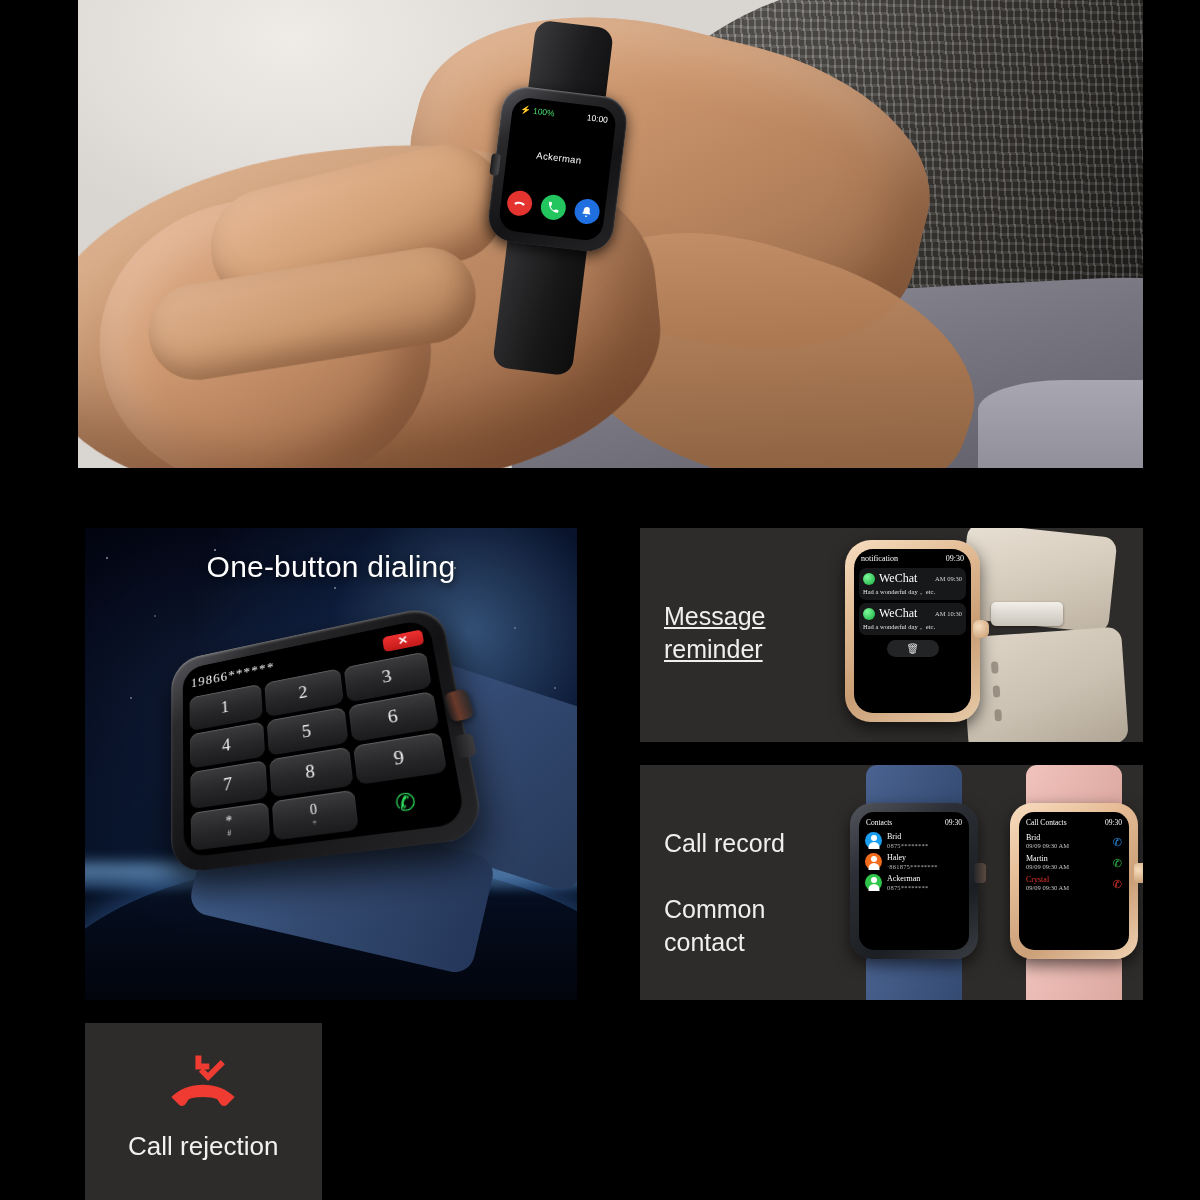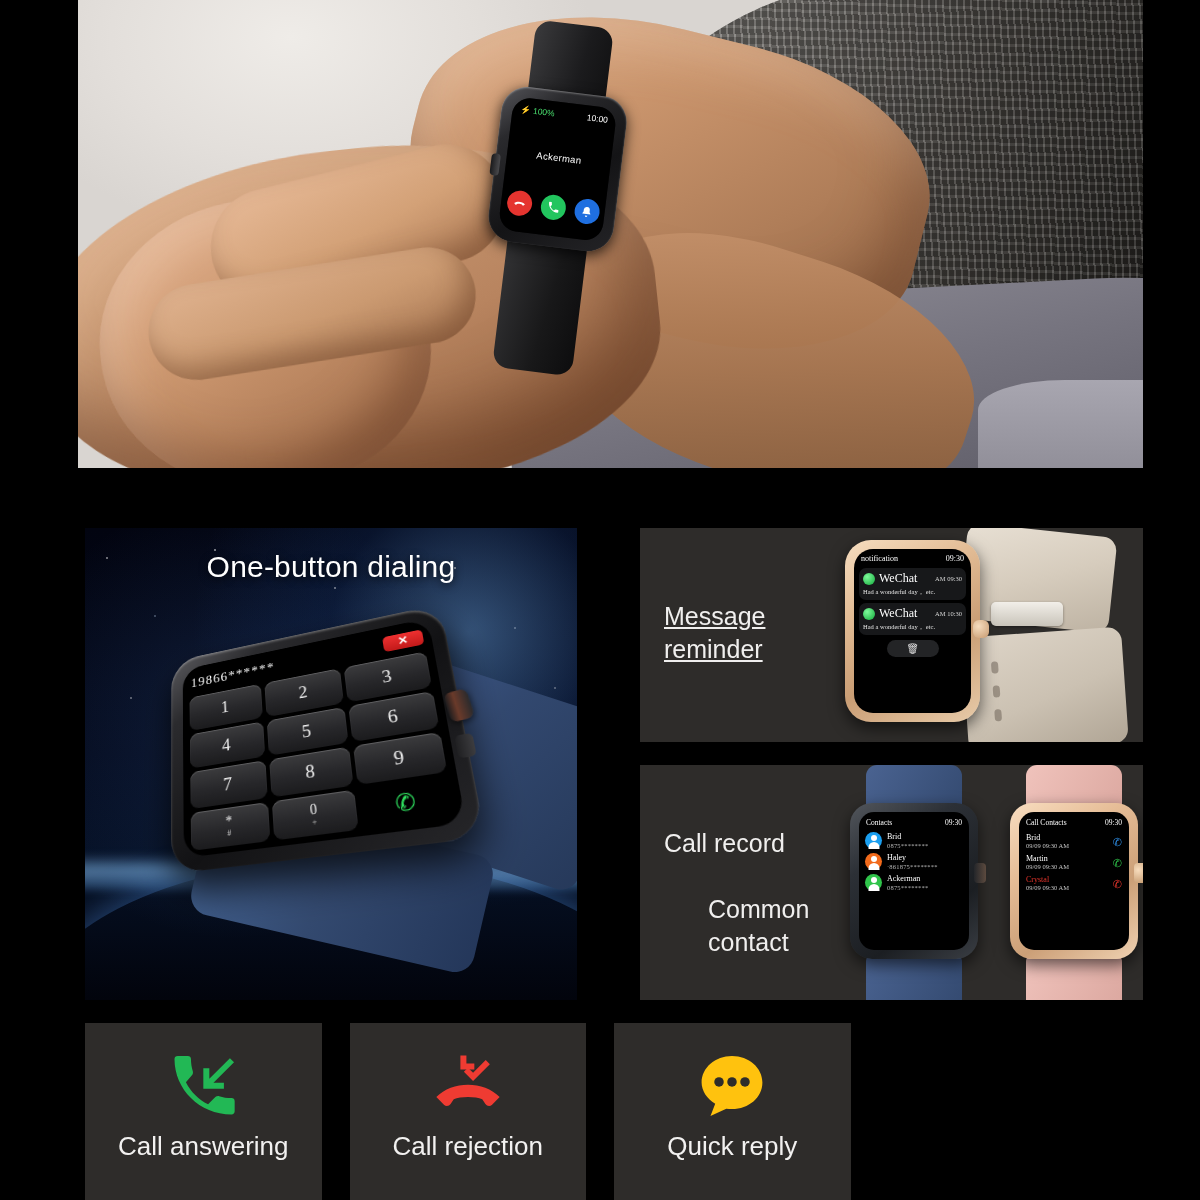--- a/index.html
+++ b/index.html
@@ -130,21 +130,21 @@
   .dw-btn2{position:absolute;left:290px;top:140px;width:16px;height:22px;border-radius:5px;
     background:linear-gradient(90deg,#202022,#3c3c3f);}
 
   
   .panel{position:absolute;background:#2e2c2a;overflow:hidden;}
   .p-msg{left:640px;top:528px;width:503px;height:214px;}
   .p-call{left:640px;top:765px;width:503px;height:235px;}
   .p-label{position:absolute;color:#f0efee;font-size:25px;line-height:1.32;}
   .p-label.msg{left:24px;top:72px;text-decoration:underline;}
   .p-label.cr{left:24px;top:62px;}
-  .p-label.cc{left:24px;top:128px;margin-left:44px;}
+  .p-label.cc{left:24px;top:128px;}
 
   
   .mw{position:absolute;left:205px;top:8px;width:290px;height:200px;}
   .mw-strapTop{position:absolute;left:118px;top:-6px;width:150px;height:96px;border-radius:14px;
     background:linear-gradient(160deg,#e8e0d4 0%,#d6ccbd 50%,#bdb2a2 100%);transform:rotate(6deg);}
   .mw-strapBot{position:absolute;left:120px;top:96px;width:160px;height:116px;border-radius:14px;
     background:linear-gradient(160deg,#ded5c8 0%,#cbc1b2 55%,#b0a595 100%);transform:rotate(-4deg);}
   .mw-hole{position:absolute;width:7px;height:12px;border-radius:4px;background:rgba(90,80,68,.45);}
   .mw-buckle{position:absolute;left:146px;top:66px;width:72px;height:24px;border-radius:5px;
     background:linear-gradient(180deg,#f2efe9,#c9c4ba);box-shadow:0 1px 3px rgba(0,0,0,.4);}
@@ -442,42 +442,22 @@
         </div>
       </div>
       <div class="cw-crown"></div>
     </div>
   </div>
 
   <div class="tiles" id="tiles">
       <div class="tile">
         <div class="tile-ic">
           <svg width="76" height="76" viewBox="0 0 24 24">
-            <path d="M6.6 10.8c1.5 3 4 5.5 7 7l2.3-2.3c.3-.3.8-.4 1.2-.3 1.2.4 2.5.6 3.9.6.6 0 1 .4 1 1V20c0 .6-.4 1-1 1C10.9 21 3 13.1 3 3.5c0-.6.4-1 1-1h3.2c.6 0 1 .4 1 1 0 1.3.2 2.6.6 3.9.1.4 0 .9-.3 1.2l-1.9 2.2z" fill="#22b855"></path>
-            <path d="M20.5 3.2L14 9.7V6.4h-1.9v6.5h6.5V11h-3.3l6.5-6.5-1.3-1.3z" fill="#22b855"></path>
-          </svg>
-        </div>
-        <div class="tile-lb">Call answering</div>
-      </div>
-      <div class="tile">
-        <div class="tile-ic">
-          <svg width="76" height="76" viewBox="0 0 24 24">
             <path d="M2 15.5c5-5.2 15-5.2 20 0l-2.4 2.4c-.6.6-1.6.5-2.1-.2l-1-1.5c-2.1-1-6.9-1-9 0l-1 1.5c-.5.7-1.5.8-2.1.2L2 15.5z" fill="#ef3b32"></path>
             <path d="M13.6 10.4L10.7 7.5l1.3-1.3 1.6 1.6 4-4 1.3 1.3-5.3 5.3z" fill="#ef3b32"></path>
             <path d="M10.6 4.9H14v1.9h-4.4V2.4h1.9v2.5z" fill="#ef3b32"></path>
           </svg>
         </div>
         <div class="tile-lb">Call rejection</div>
       </div>
-      <div class="tile">
-        <div class="tile-ic">
-          <svg width="76" height="76" viewBox="0 0 24 24">
-            <path d="M12 2.5c5.3 0 9.6 3.7 9.6 8.4S17.3 19.3 12 19.3c-.6 0-1.2 0-1.8-.1l-5 2.3 1.5-3.9C4.1 16.1 2.4 13.5 2.4 10.9 2.4 6.2 6.7 2.5 12 2.5z" fill="#ffc20e"></path>
-            <circle cx="7.9" cy="10.7" r="1.5" fill="#2e2c2a"></circle>
-            <circle cx="12" cy="10.7" r="1.5" fill="#2e2c2a"></circle>
-            <circle cx="16.1" cy="10.7" r="1.5" fill="#2e2c2a"></circle>
-          </svg>
-        </div>
-        <div class="tile-lb">Quick reply</div>
-      </div>
     </div>
 
 </div>
 
 </body></html>

